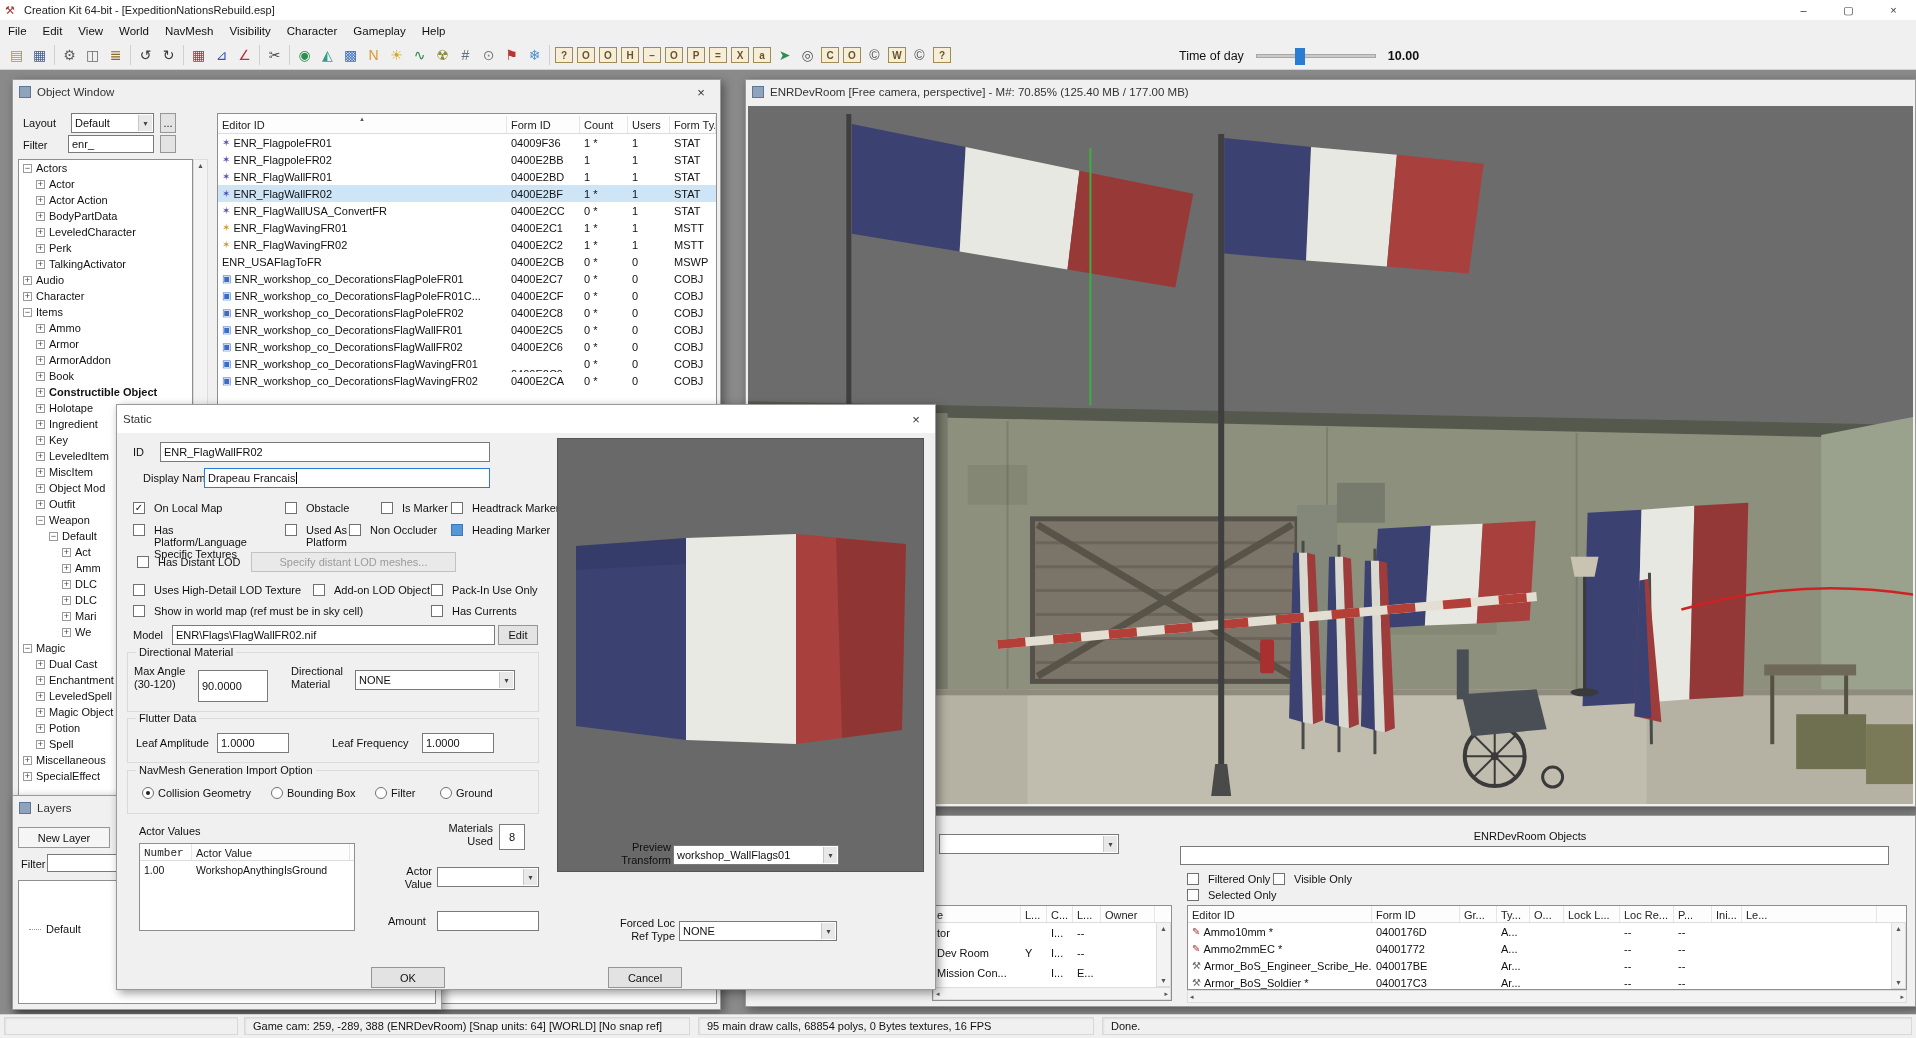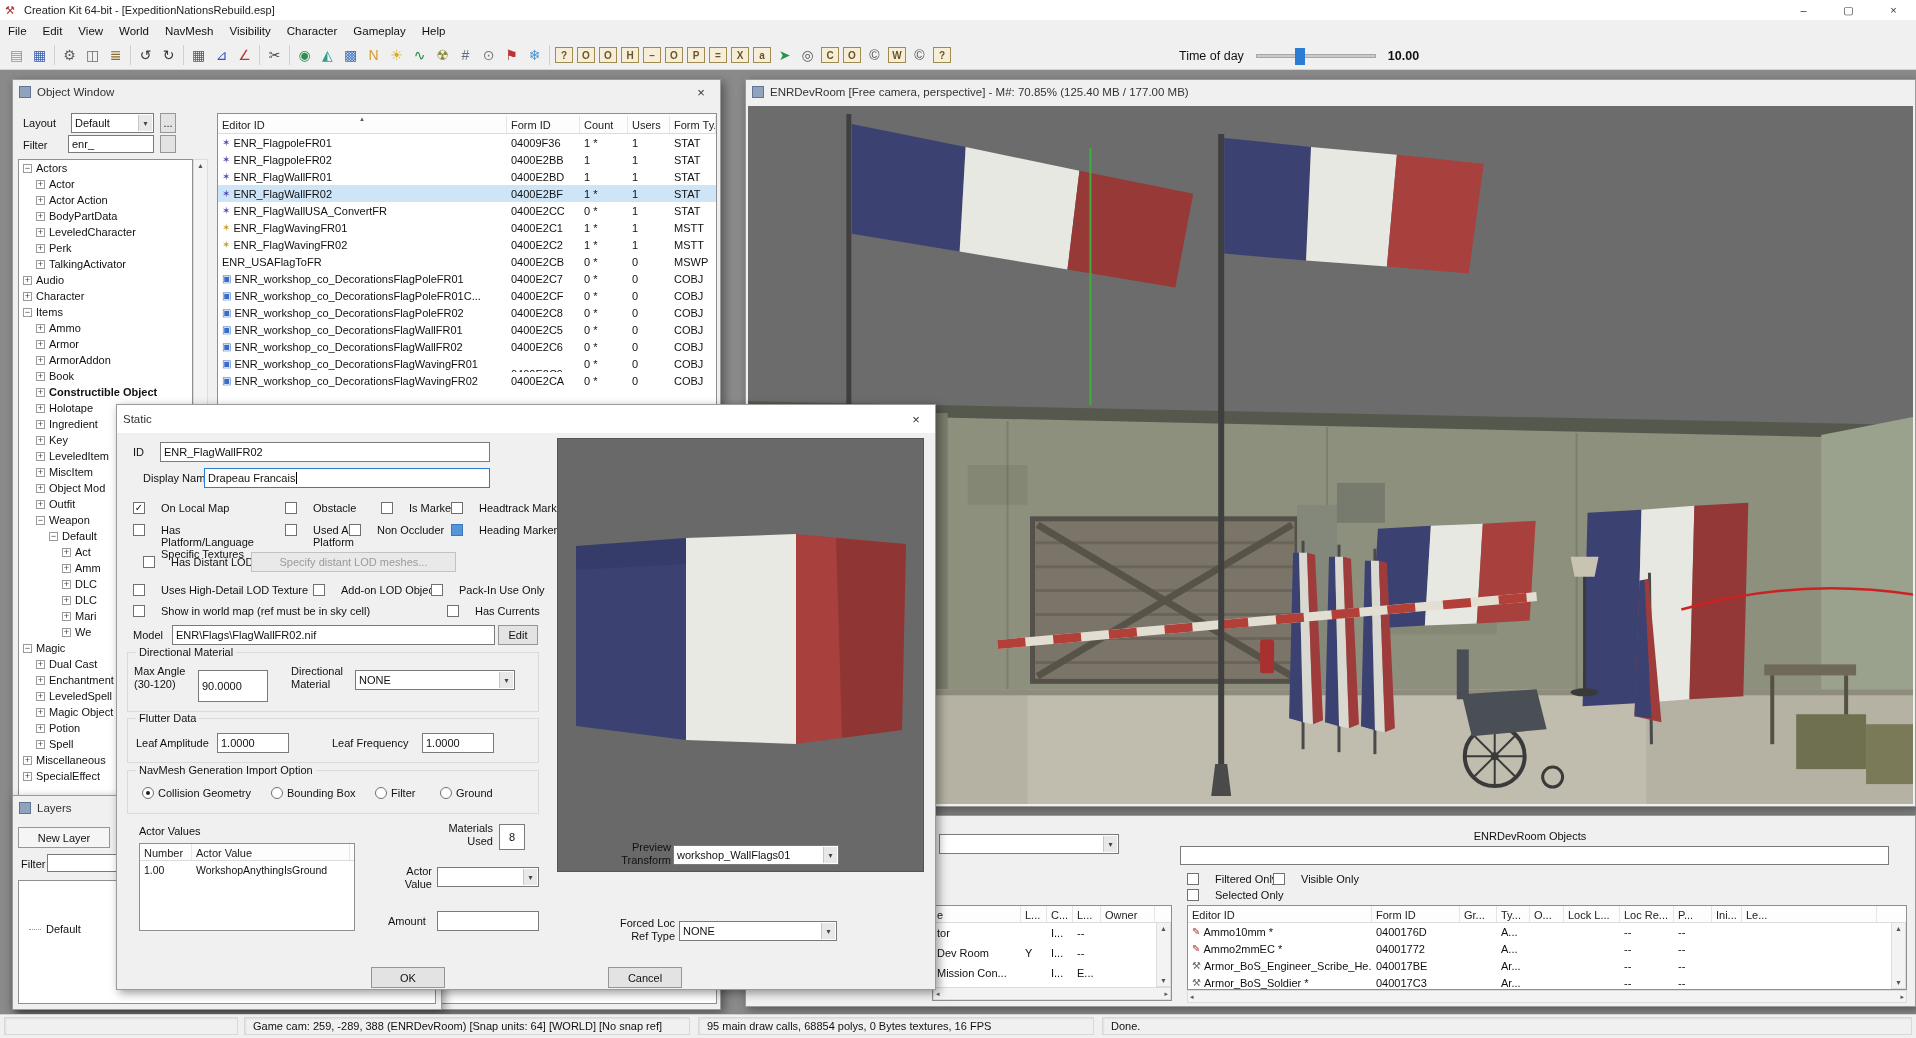--- a/index.html
+++ b/index.html
@@ -31,21 +31,21 @@
 
 .field{position:absolute;background:#fff;border:1px solid #7a7a7a;font-size:11px;padding:1px 3px;display:flex;align-items:center;white-space:nowrap;overflow:hidden}
 .field.focus{border:1px solid #2b7cd3}
 .caret{display:inline-block;width:1px;height:12px;background:#000;margin-left:1px}
 .combo{padding-right:16px}
 .combo .arrow{position:absolute;right:1px;top:1px;bottom:1px;width:14px;background:#e8e8e8;border-left:1px solid #c6c6c6;display:flex;align-items:center;justify-content:center;font-size:8px;color:#444}
 .btn{position:absolute;background:#e3e3e3;border:1px solid #969696;font-size:11px;display:flex;align-items:center;justify-content:center}
 .btn.disabled{color:#9b9b9b;background:#e9e9e9;border-color:#c2c2c2}
 .lbl{position:absolute;font-size:11px;line-height:13px}
 .lbl.r{text-align:right}
-.cb{position:absolute;display:flex;align-items:flex-start;gap:16px;font-size:11px;line-height:12px}
+.cb{position:absolute;display:flex;align-items:flex-start;gap:9px;font-size:11px;line-height:12px}
 .cbx{width:12px;height:12px;border:1px solid #707070;background:#fff;flex:none;font-size:10px;line-height:10px;text-align:center}
 .cbx.ck::before{content:"✓"}
 .cbx.bluefill{background:#5596d8;border-color:#3a78bd}
 .radio{position:absolute;display:flex;align-items:center;gap:4px;font-size:11px}
 .rdot{width:12px;height:12px;border:1px solid #707070;border-radius:50%;background:#fff;position:relative;flex:none}
 .rdot.sel::after{content:"";position:absolute;left:3px;top:3px;width:4px;height:4px;border-radius:50%;background:#222}
 .group{position:absolute;border:1px solid #dadada}
 .glabel{position:absolute;top:-7px;left:8px;background:#f0f0f0;padding:0 3px;font-size:11px}
 
 
@@ -1062,21 +1062,21 @@
       </label>
       <label class="cb" style="left:232px;top:91px">
         <span class="cbx"></span>
         <span>Non Occluder</span>
       </label>
       <label class="cb" style="left:334px;top:91px">
         <span class="cbx bluefill"></span>
         <span>Heading Marker</span>
       </label>
 
-      <label class="cb" style="left:26px;top:123px">
+      <label class="cb" style="left:20px;top:123px">
         <span class="cbx"></span>
         <span>Has Distant LOD</span>
       </label>
       <div class="btn disabled" style="left:134px;top:119px;width:205px;height:20px">Specify distant LOD meshes...</div>
 
       <label class="cb" style="left:16px;top:151px">
         <span class="cbx"></span>
         <span>Uses High-Detail LOD Texture</span>
       </label>
       <label class="cb" style="left:196px;top:151px">
@@ -1085,21 +1085,21 @@
       </label>
       <label class="cb" style="left:314px;top:151px">
         <span class="cbx"></span>
         <span>Pack-In Use Only</span>
       </label>
 
       <label class="cb" style="left:16px;top:172px">
         <span class="cbx"></span>
         <span>Show in world map (ref must be in sky cell)</span>
       </label>
-      <label class="cb" style="left:330px;top:172px">
+      <label class="cb" style="left:314px;top:172px">
         <span class="cbx"></span>
         <span>Has Currents</span>
       </label>
 
       <span class="lbl" style="left:16px;top:196px">Model</span>
       <div class="field" style="left:55px;top:192px;width:323px;height:20px">
         <span>ENR\Flags\FlagWallFR02.nif</span>
       </div>
       <div class="btn" style="left:381px;top:192px;width:40px;height:20px">Edit</div>
 
@@ -1144,21 +1144,21 @@
         </label>
         <label class="radio" style="left:312px;top:16px">
           <span class="rdot"></span>
           <span>Ground</span>
         </label>
       </div>
 
       <span class="lbl" style="left:22px;top:392px">Actor Values</span>
       <div class="gtable" style="left:22px;top:410px;width:216px;height:88px">
         <div class="ghead" id="av-head" style="height:17px">
-            <span class="gcol" style="width: 52px;">Number</span>
+            <span class="gcol" style="width: 52px; font-family: Liberation Mono, monospace;">Number</span>
             <span class="gcol" style="width: 158px;">Actor Value</span>
           </div>
         <div id="av-rows">
             <div class="grow" style="font-size: 10.5px;">
               <span class="gcell" style="width: 52px;">
                 <span>1.00</span>
               </span>
               <span class="gcell" style="width: 158px;">
                 <span>WorkshopAnythingIsGround</span>
               </span>

